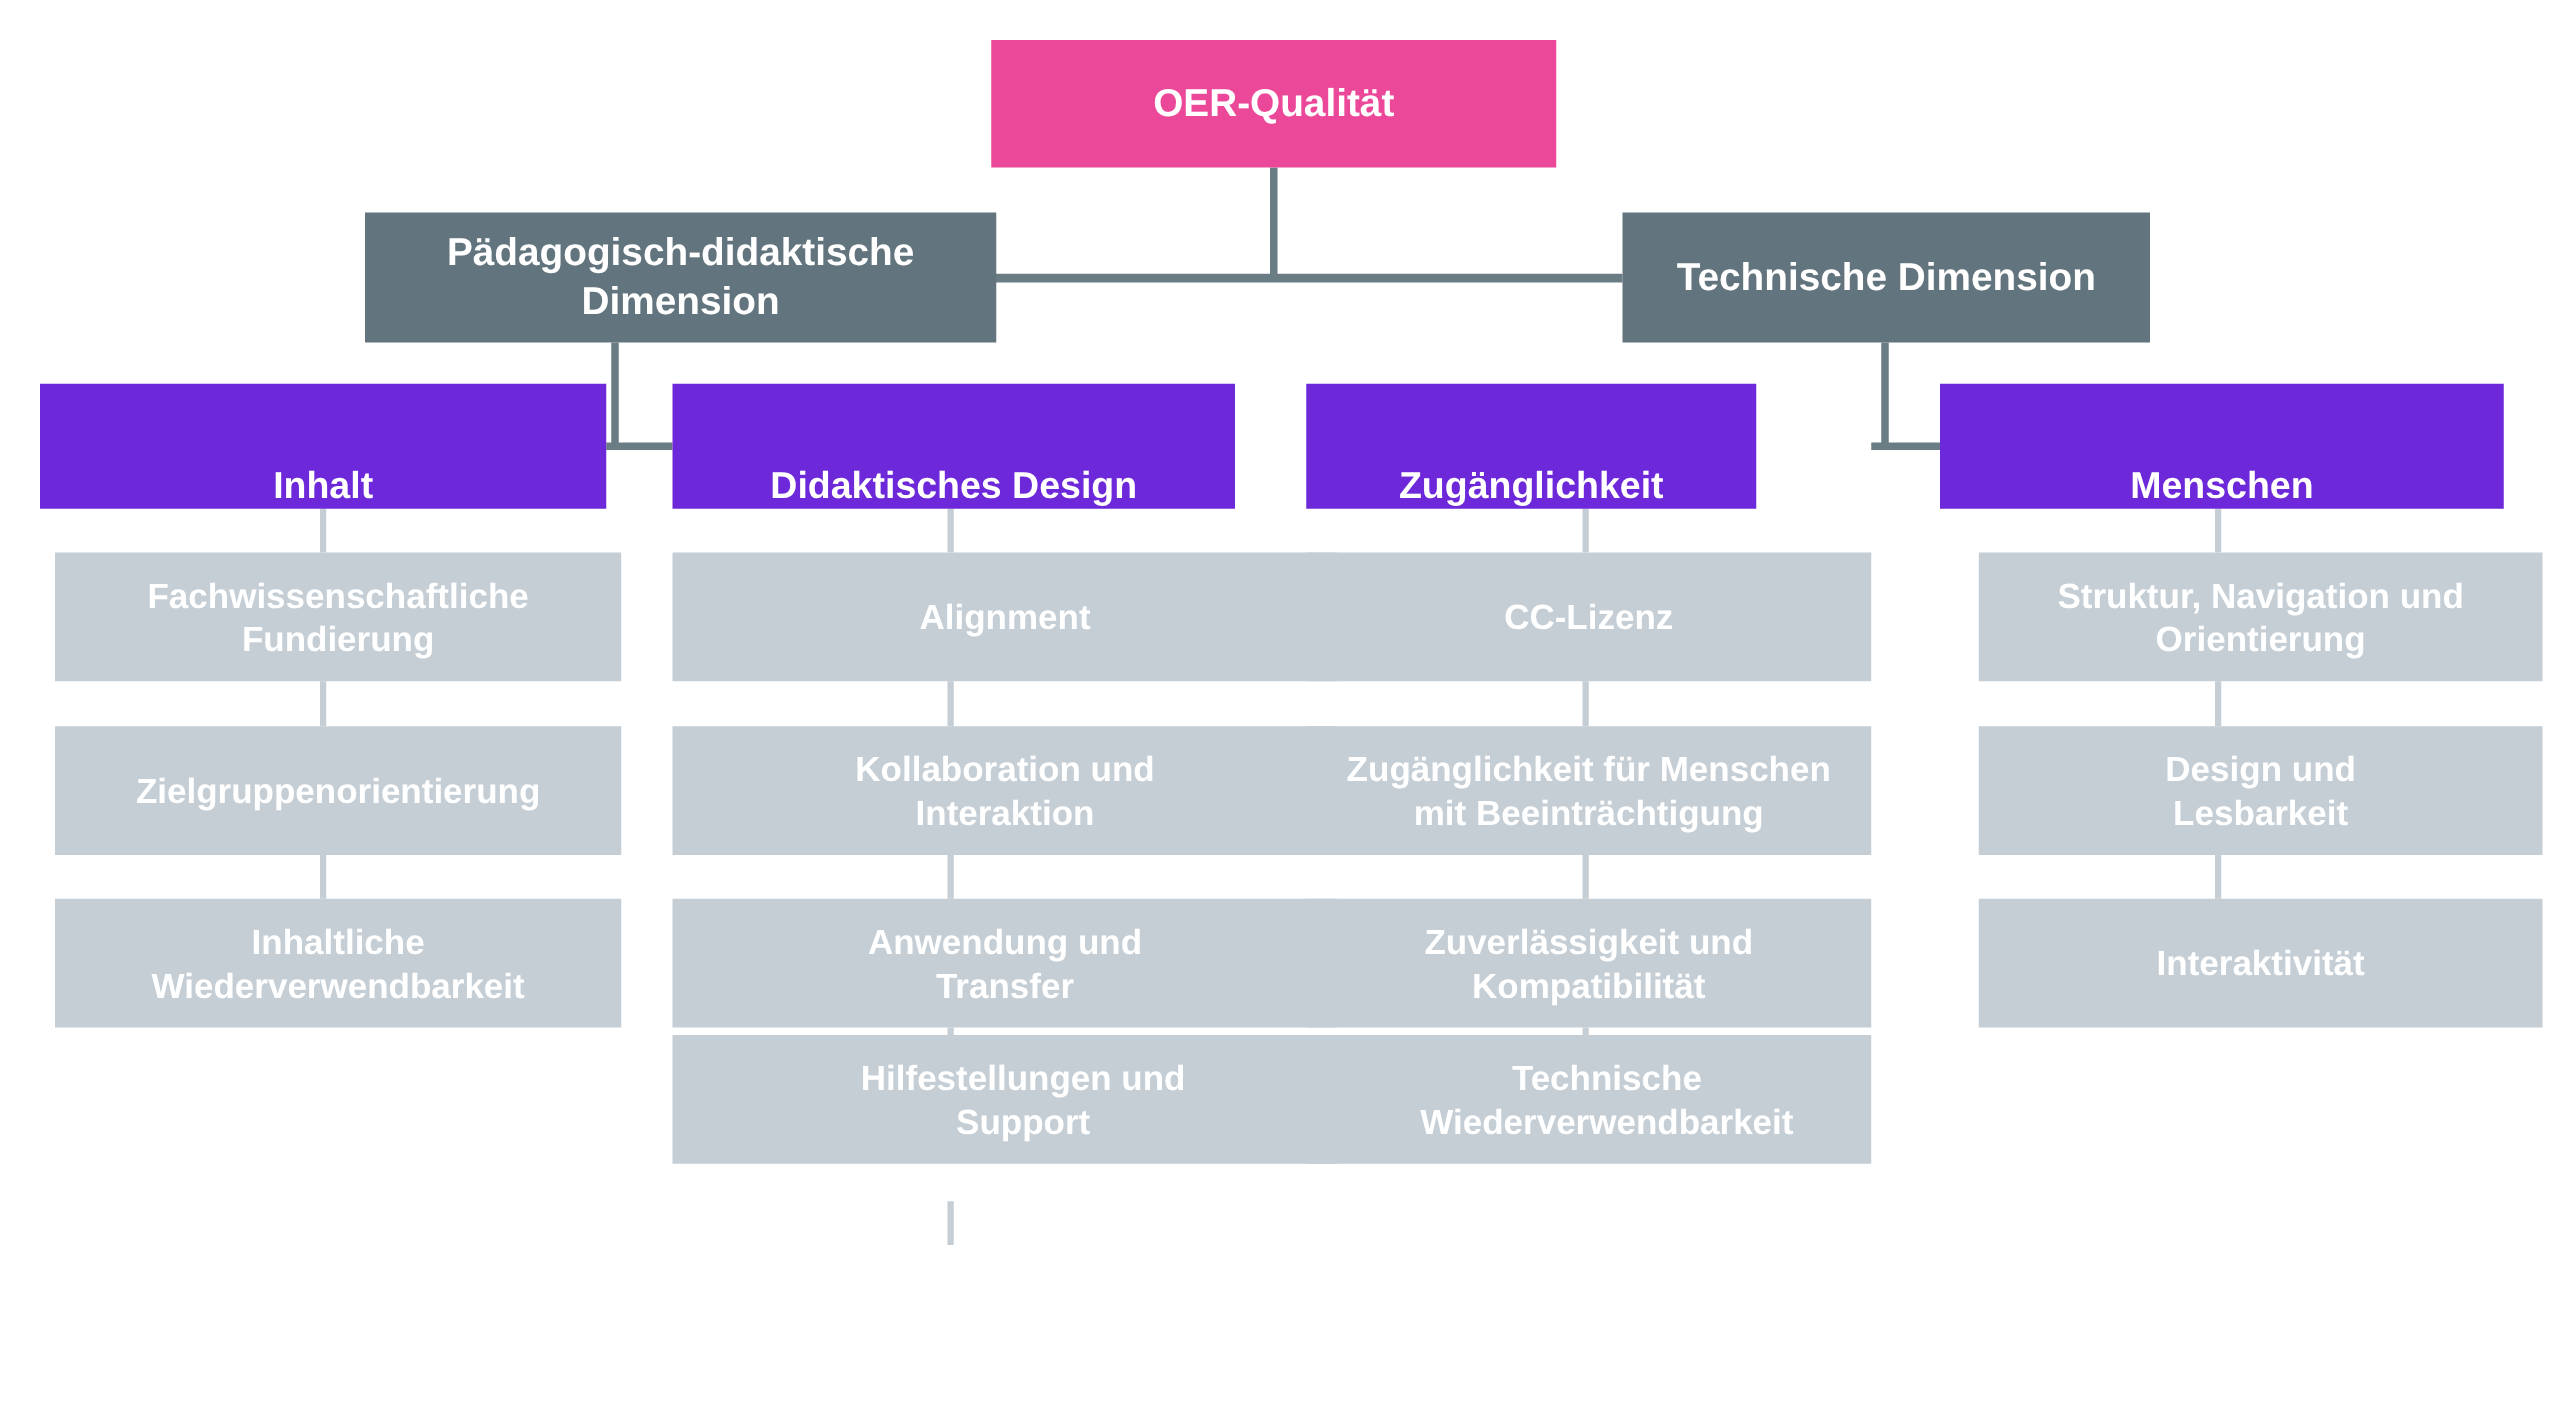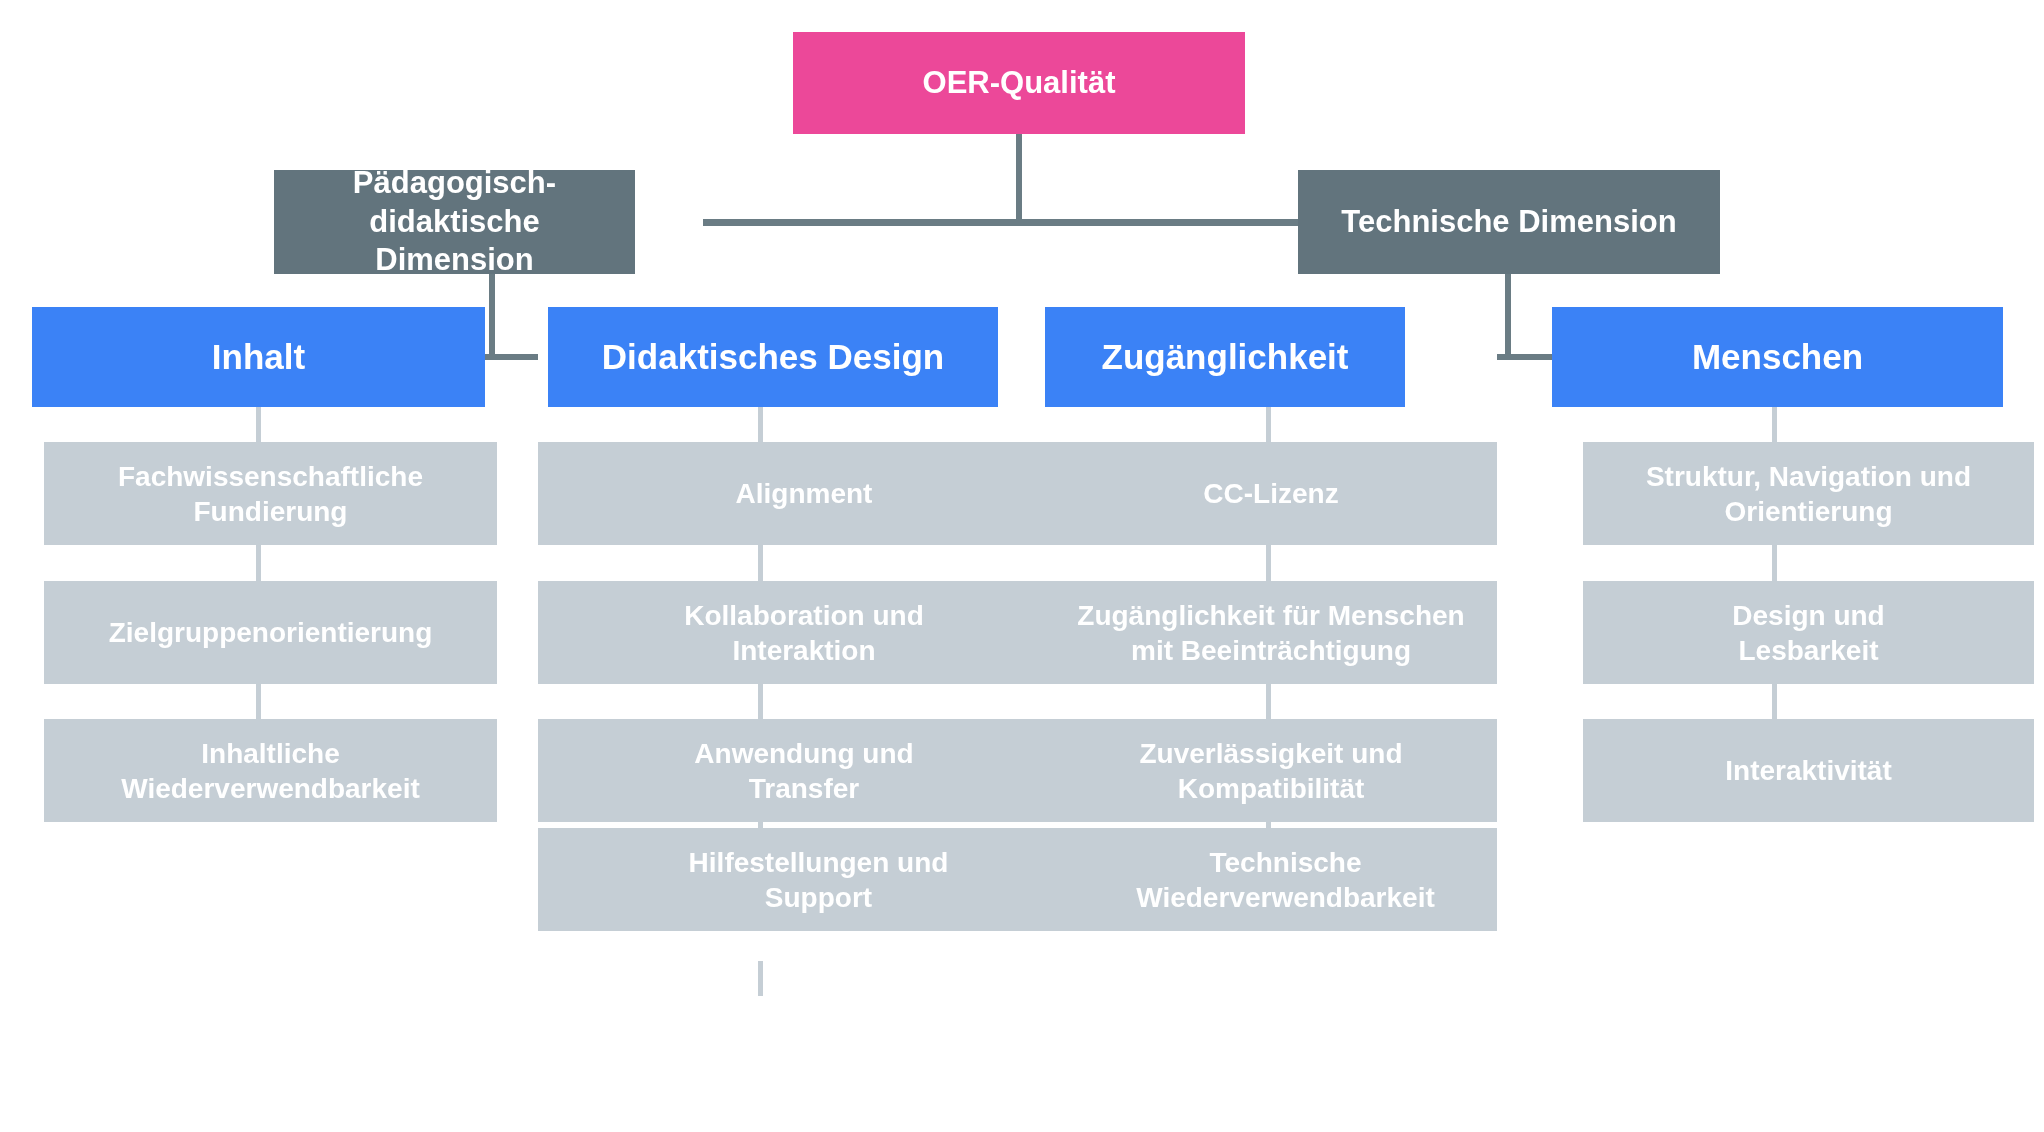--- a/index.html
+++ b/index.html
@@ -18,33 +18,33 @@
     align-items: center;
     justify-content: center;
     text-align: center;
     color: #ffffff;
     font-weight: 700;
     z-index: 2;
   }
   .box .label { white-space: pre-line; line-height: 1.25; padding: 0 8px; }
   .root-box     { background: #ec4899; font-size: 31px; }
   .dim-box      { background: #62747d; font-size: 31px; }
-  .cat-box      { background: #3b82f6; font-size: 35px; }
+  .cat-box      { background: #6d28d9; font-size: 30px; align-items: flex-end; }
   .item-box     { background: #c5ced5; font-size: 28px; }
   .line { position: absolute; z-index: 1; }
   .line-dark  { background: #6a7c84; }
   .line-light { background: #c5ced5; }
 
   
   .root-box { left: 793px; top: 32px; width: 452px; height: 102px; }
-  .dim-left  { left: 274px;  top: 170px; width: 361px; height: 104px; }
+  .dim-left  { left: 292px;  top: 170px; width: 505px; height: 104px; }
   .dim-right { left: 1298px; top: 170px; width: 422px; height: 104px; }
 
   .cat-1 { left: 32px;   top: 307px; width: 453px; height: 100px; }
-  .cat-2 { left: 538px;  top: 307px; width: 450px; height: 100px; margin-left: 10px; }
+  .cat-2 { left: 538px;  top: 307px; width: 450px; height: 100px; }
   .cat-3 { left: 1045px; top: 307px; width: 360px; height: 100px; }
   .cat-4 { left: 1552px; top: 307px; width: 451px; height: 100px; }
 
   .col-1 { left: 44px;   width: 453px; }
   .col-2 { left: 538px;  width: 532px; }
   .col-3 { left: 1045px; width: 452px; }
   .col-4 { left: 1552px; width: 451px; margin-left: 31px; }
   .row-1 { top: 442px; height: 103px; }
   .row-2 { top: 581px; height: 103px; }
   .row-3 { top: 719px; height: 103px; }

